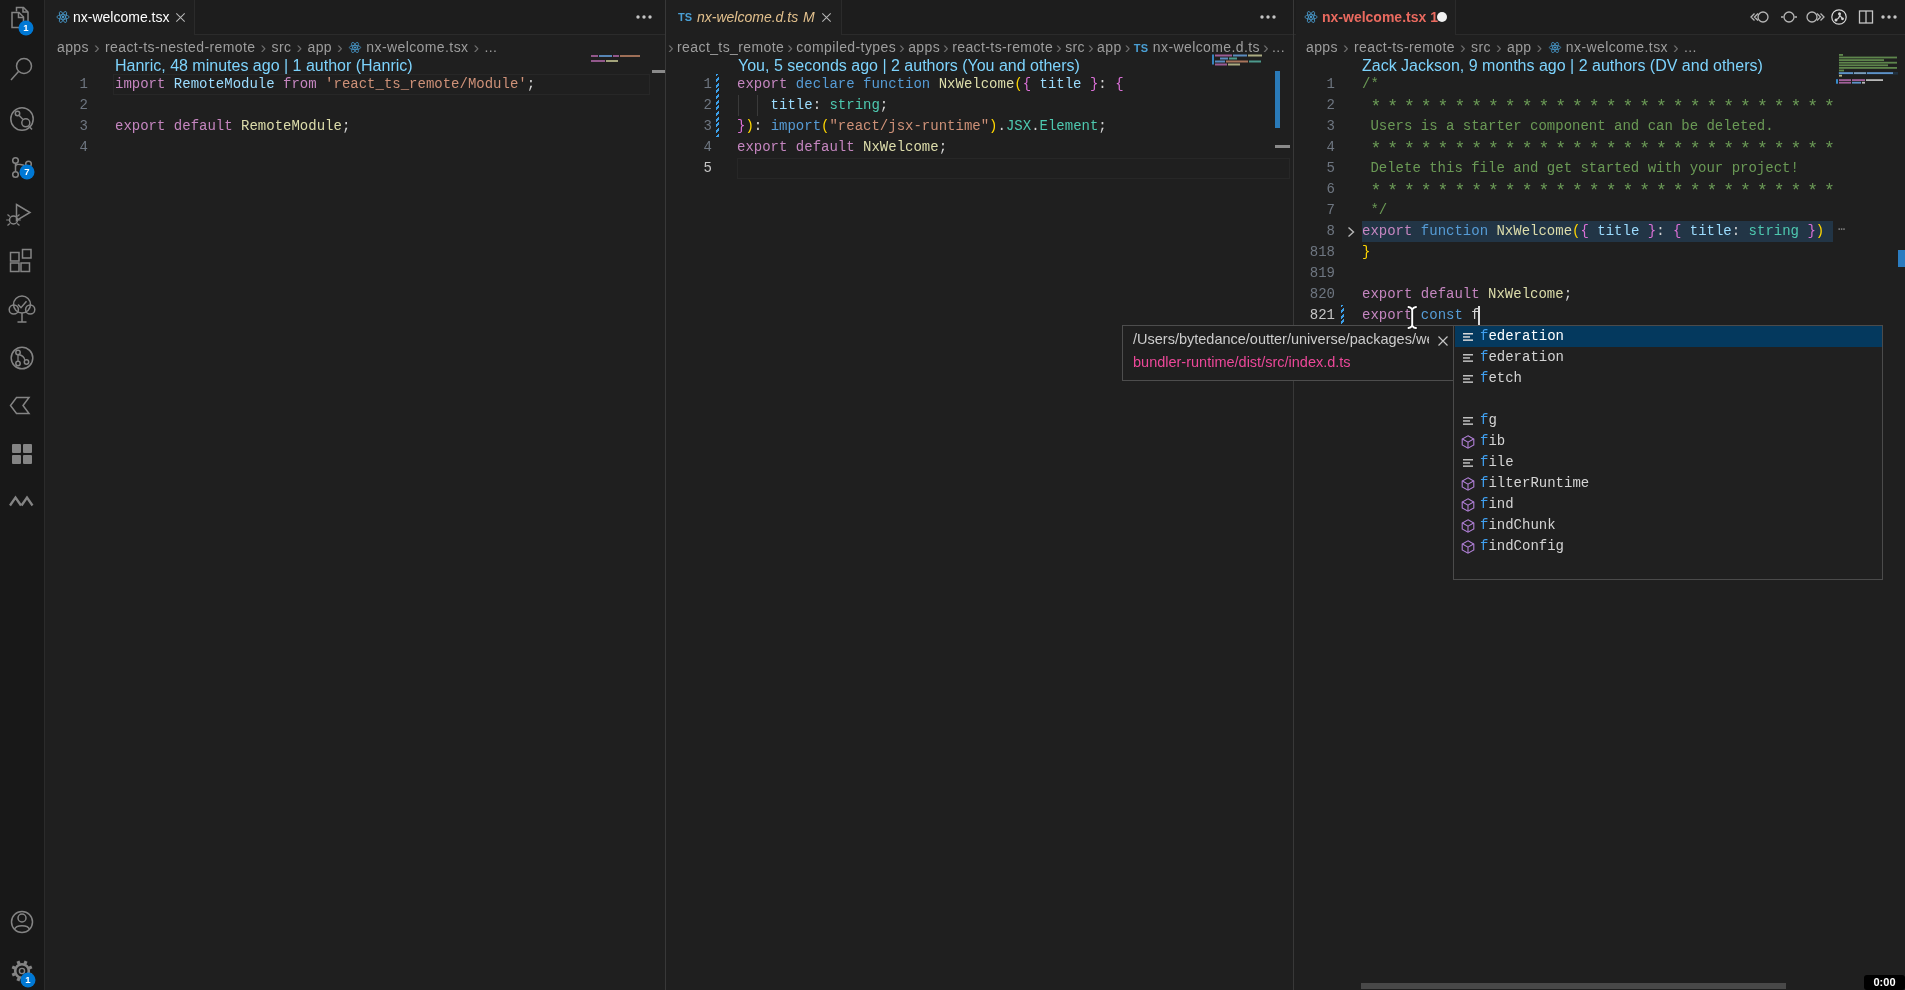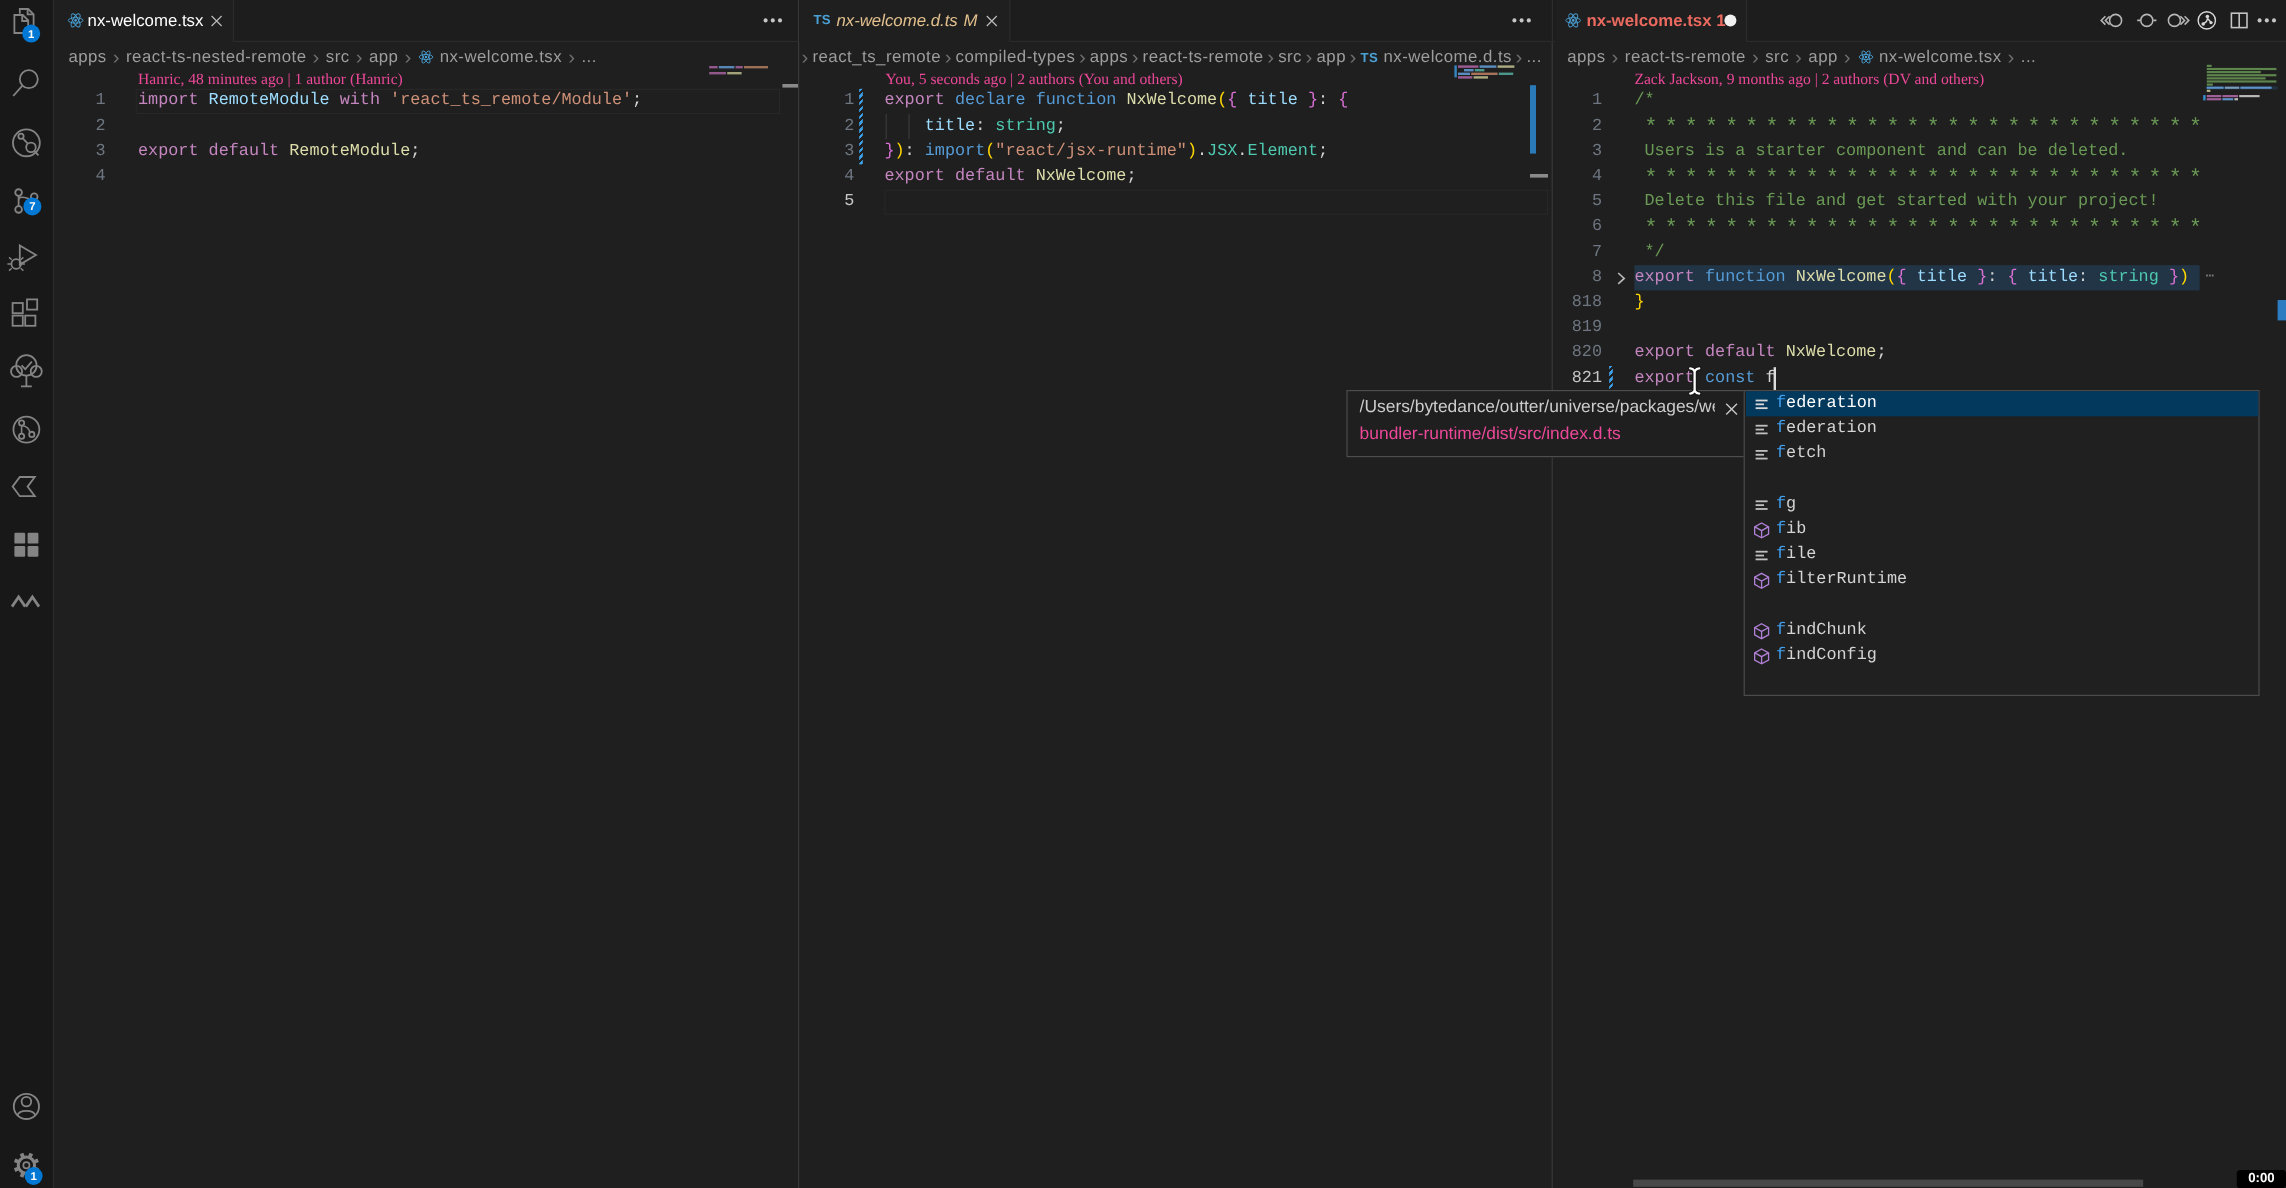--- a/index.html
+++ b/index.html
@@ -18,21 +18,21 @@
 .cm { color:#6A9955; } 
 .ast { font-size:18px; letter-spacing:-2.4px; position:relative; top:2px; }
 .b1 { color:#FFD700; } 
 .b2 { color:#DA70D6; } 
 .strip { position:absolute; top:0; height:35px; background:#1d1d1d; border-bottom:1px solid #2b2b2b; }
 .tab { position:absolute; top:0; height:35px; background:#1f1f1f; border-right:1px solid #2b2b2b; }
 .tablabel { position:absolute; top:9px; font-size:14px; color:#ffffff; white-space:pre; }
 .crumbs { position:absolute; top:35px; height:22px; font-size:14px; color:#9d9d9d; white-space:nowrap; letter-spacing:0.4px; }
 .crumbs span.sep { color:#6e6e6e; padding:0 5px; font-size:17px; vertical-align:-1px; }
 .crumbs2 span.sep { padding:0 3px; }
-.lens { position:absolute; top:58px; height:16px; line-height:16px; font-size:13px; color:#ec4899; white-space:pre;font-family:Liberation Serif, serif; }
+.lens { position:absolute; top:58px; height:16px; line-height:16px; font-size:16px; color:#7dd3fc; white-space:pre; }
 .dirty { position:absolute; width:3px; background:repeating-linear-gradient(135deg,#3c9fe8 0,#3c9fe8 2px,rgba(0,0,0,0) 2px,rgba(0,0,0,0) 4px); }
 .curline { position:absolute; height:21px; border:1px solid #272727; }
 .srow { position:absolute; left:1px; width:427px; height:21px; }
 .sico { position:absolute; left:5px; top:2.5px; }
 .slbl { position:absolute; left:25px; top:0; height:32px; line-height:21px; font-family:Liberation Mono, monospace; font-size:14px; color:#d4d4d4; }
 .hl { color:#40a0f0; font-weight:normal; }
 </style>
 </head>
 <body>
 
@@ -221,21 +221,21 @@
       </g>
       <circle cx="8" cy="8" r="1.3" fill="#4a9fd4"></circle>
     </svg> nx-welcome.tsx<span class="sep">›</span>...</div>
 
 <div class="lens" style="left:115px;">Hanric, 48 minutes ago | 1 author (Hanric)</div>
 <div class="curline" style="left:113px;top:74px;width:537px;"></div>
 <div class="num" style="left:45px;top:74px;width:43px;">1</div>
 <div class="num" style="left:45px;top:95px;width:43px;">2</div>
 <div class="num" style="left:45px;top:116px;width:43px;">3</div>
 <div class="num" style="left:45px;top:137px;width:43px;">4</div>
-<div class="ln" style="left:115px;top:74px;"><span class="kp">import</span> <span class="vb">RemoteModule</span> <span class="kp">with</span> <span class="st">'react_ts_remote/Module'</span><span class="pw">;</span></div>
+<div class="ln" style="left:115px;top:74px;"><span class="kp">import</span> <span class="vb">RemoteModule</span> <span class="kp">from</span> <span class="st">'react_ts_remote/Module'</span><span class="pw">;</span></div>
 <div class="ln" style="left:115px;top:116px;"><span class="kp">export</span> <span class="kp">default</span> <span class="fn">RemoteModule</span><span class="pw">;</span></div>
 
 <div class="abs" style="left:652px;top:70px;width:13px;height:3px;background:#8a8a8a;"></div>
 
 <div class="lens" style="left:738px;">You, 5 seconds ago | 2 authors (You and others)</div>
 <div class="dirty" style="left:716px;top:74px;height:63px;"></div>
 <div class="num" style="left:666px;top:74px;width:46px;">1</div>
 <div class="num" style="left:666px;top:95px;width:46px;">2</div>
 <div class="num" style="left:666px;top:116px;width:46px;">3</div>
 <div class="num" style="left:666px;top:137px;width:46px;">4</div>
@@ -408,20 +408,29 @@
     </div>
   <div class="srow" style="top:147px;">
       <span class="sico"><svg width="16" height="16" viewBox="0 0 16 16">
           <g stroke="#B180D7" fill="none" stroke-width="1.1">
             <path d="M8 1.8 L13.8 5 V11 L8 14.2 L2.2 11 V5 z"></path>
             <path d="M2.4 5.1 L8 8.2 L13.6 5.1 M8 8.2 V14"></path>
           </g>
         </svg></span>
       <span class="slbl"><b class="hl">f</b>ilterRuntime</span>
     </div>
+  <div class="srow" style="top:168px;">
+      <span class="sico"><svg width="16" height="16" viewBox="0 0 16 16">
+          <g stroke="#B180D7" fill="none" stroke-width="1.1">
+            <path d="M8 1.8 L13.8 5 V11 L8 14.2 L2.2 11 V5 z"></path>
+            <path d="M2.4 5.1 L8 8.2 L13.6 5.1 M8 8.2 V14"></path>
+          </g>
+        </svg></span>
+      <span class="slbl"><b class="hl">f</b>ind</span>
+    </div>
   <div class="srow" style="top:189px;">
       <span class="sico"><svg width="16" height="16" viewBox="0 0 16 16">
           <g stroke="#B180D7" fill="none" stroke-width="1.1">
             <path d="M8 1.8 L13.8 5 V11 L8 14.2 L2.2 11 V5 z"></path>
             <path d="M2.4 5.1 L8 8.2 L13.6 5.1 M8 8.2 V14"></path>
           </g>
         </svg></span>
       <span class="slbl"><b class="hl">f</b>indChunk</span>
     </div>
   <div class="srow" style="top:210px;">

